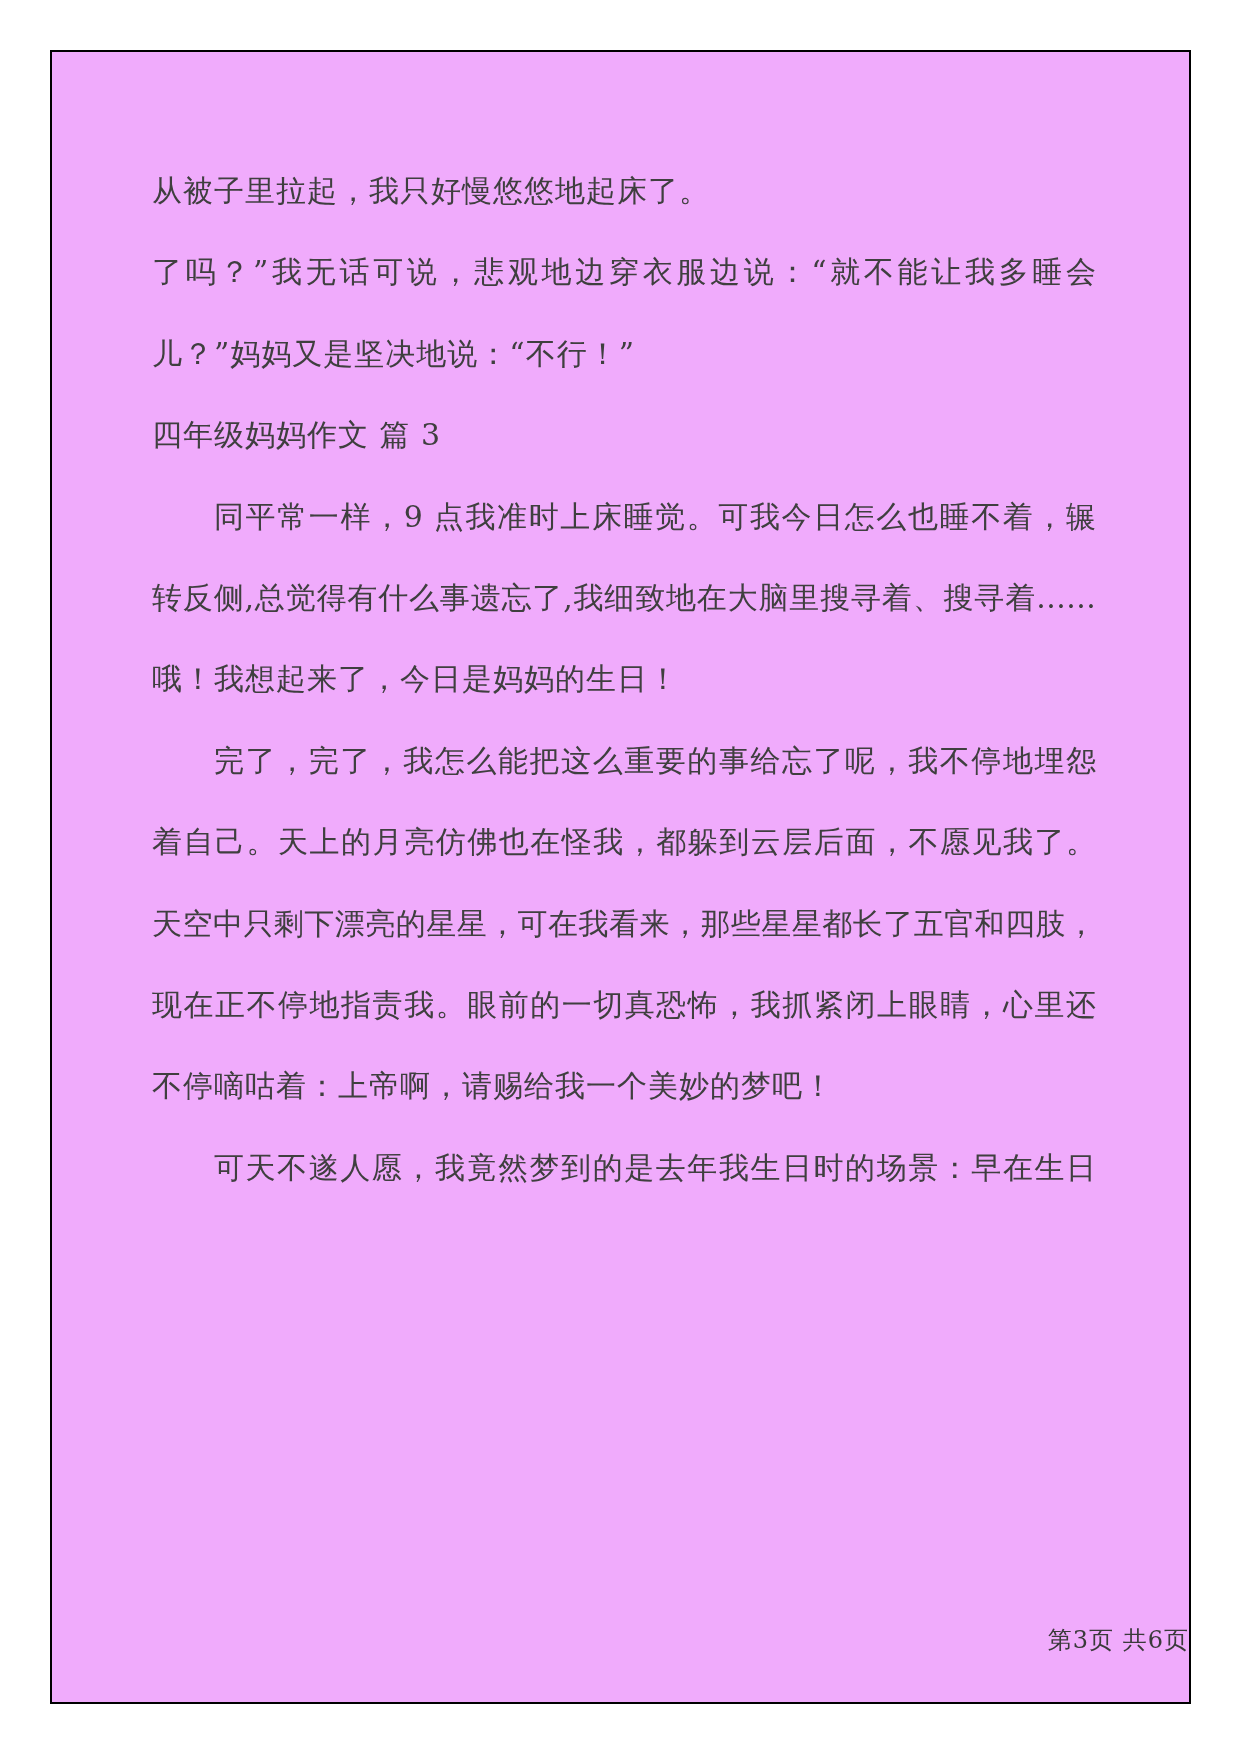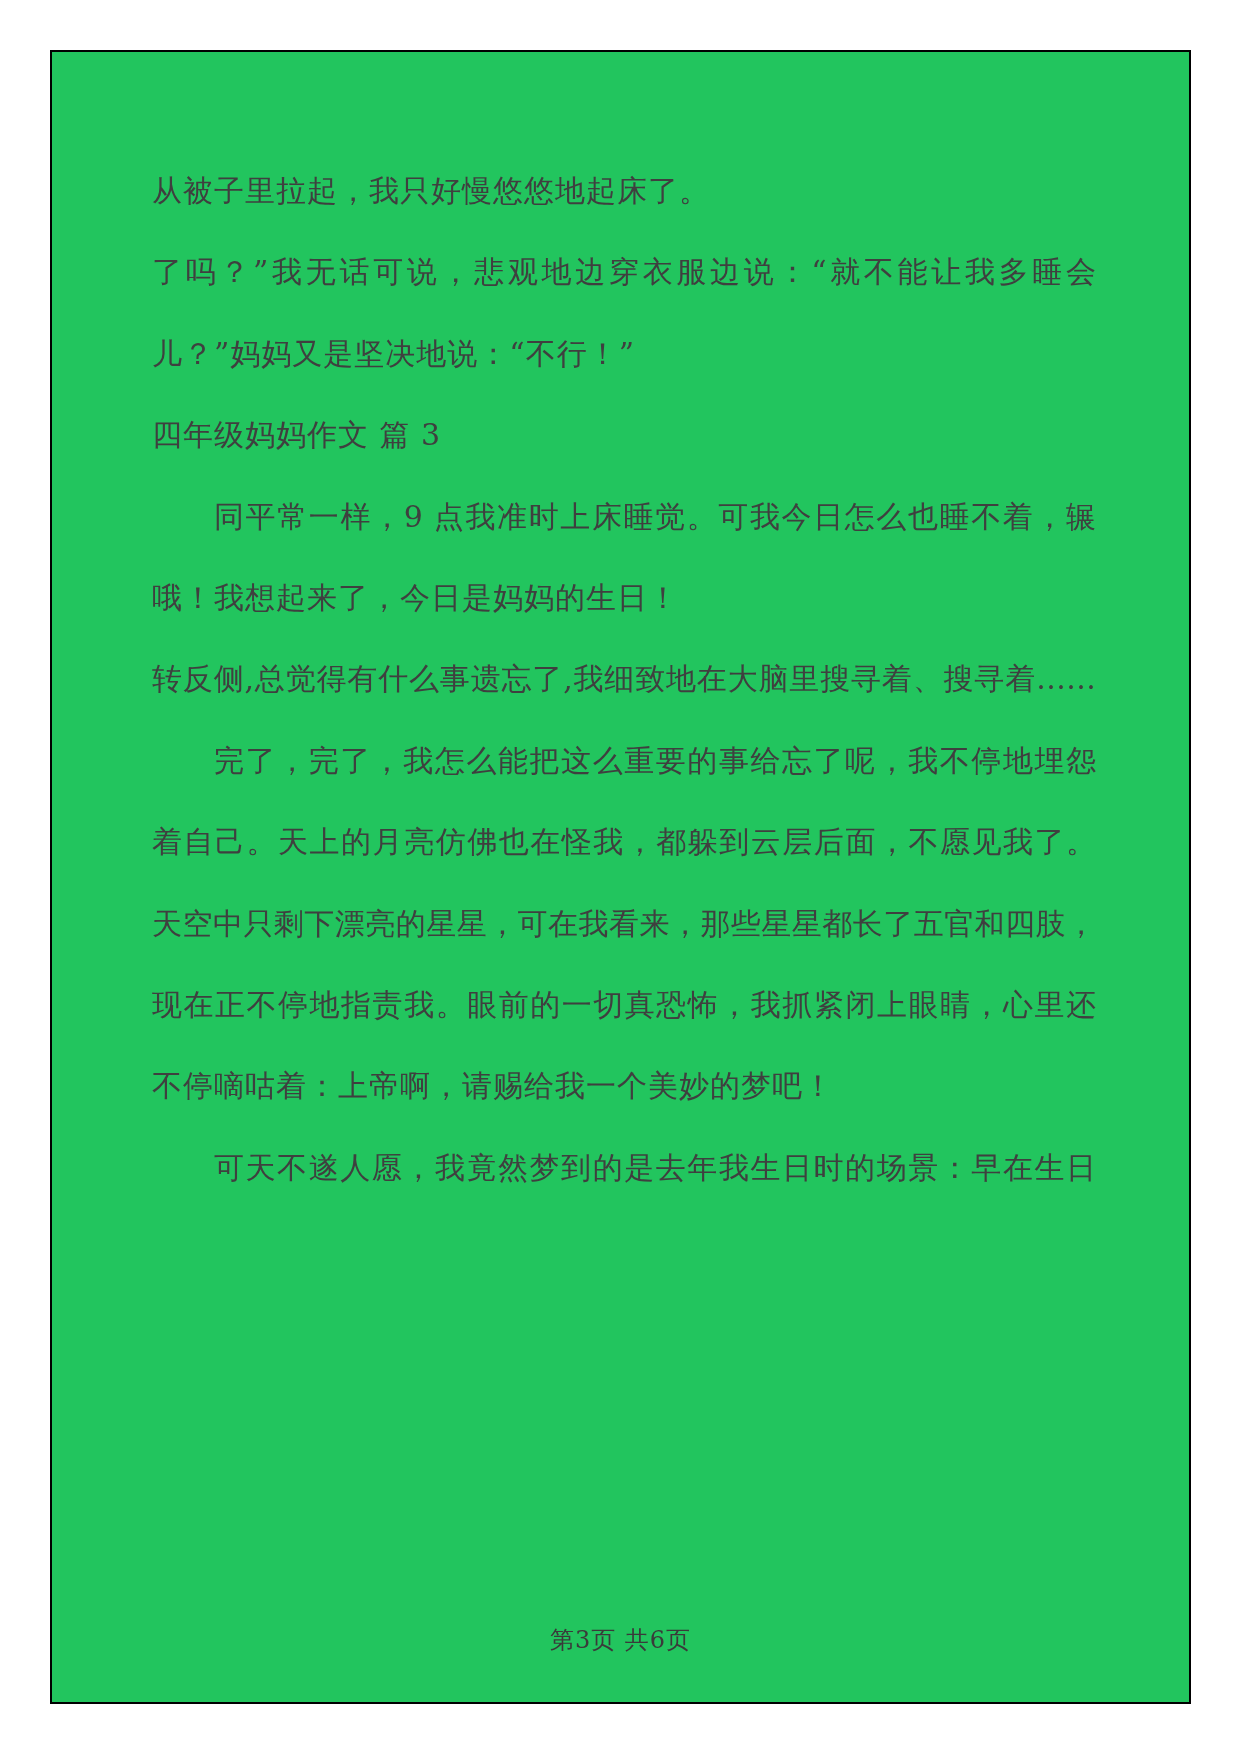--- a/index.html
+++ b/index.html
@@ -14,21 +14,21 @@
     font-family: "DejaVu Serif", serif;
     overflow: hidden;
   }
   .frame {
     position: absolute;
     left: 50px;
     top: 50px;
     width: 1137px;
     height: 1650px;
     border: 2px solid #000000;
-    background: #22c55e;
+    background: #f0abfc;
   }
   .text-block {
     position: absolute;
     left: 100px;
     top: 98px;
     width: 944px;
   }
   .line {
     height: 81.4px;
     line-height: 81.4px;
@@ -45,39 +45,39 @@
     text-align-last: justify;
   }
   .line.indent {
     padding-left: 62px;
   }
   .footer {
     position: absolute;
     left: 0;
     top: 1576px;
     width: 100%;
-    text-align: center;
+    text-align: right;
     font-size: 24px;
     line-height: 24px;
     letter-spacing: 1px;
     color: #3a3a3a;
   }
 </style>
 </head>
 <body>
 
 <div class="frame">
   <div class="text-block">
       <div class="line">从被子里拉起，我只好慢悠悠地起床了。</div>
       <div class="line justify">了吗？”我无话可说，悲观地边穿衣服边说：“就不能让我多睡会</div>
       <div class="line">儿？”妈妈又是坚决地说：“不行！”</div>
       <div class="line">四年级妈妈作文 篇 3</div>
       <div class="line indent justify">同平常一样，9 点我准时上床睡觉。可我今日怎么也睡不着，辗</div>
+      <div class="line justify">转反侧,总觉得有什么事遗忘了,我细致地在大脑里搜寻着、搜寻着……</div>
       <div class="line">哦！我想起来了，今日是妈妈的生日！</div>
-      <div class="line justify">转反侧,总觉得有什么事遗忘了,我细致地在大脑里搜寻着、搜寻着……</div>
       <div class="line indent justify">完了，完了，我怎么能把这么重要的事给忘了呢，我不停地埋怨</div>
       <div class="line justify">着自己。天上的月亮仿佛也在怪我，都躲到云层后面，不愿见我了。</div>
       <div class="line justify">天空中只剩下漂亮的星星，可在我看来，那些星星都长了五官和四肢，</div>
       <div class="line justify">现在正不停地指责我。眼前的一切真恐怖，我抓紧闭上眼睛，心里还</div>
       <div class="line">不停嘀咕着：上帝啊，请赐给我一个美妙的梦吧！</div>
       <div class="line indent justify">可天不遂人愿，我竟然梦到的是去年我生日时的场景：早在生日</div>
     </div>
   <div class="footer">
     <span>第3页 共6页</span>
   </div>

